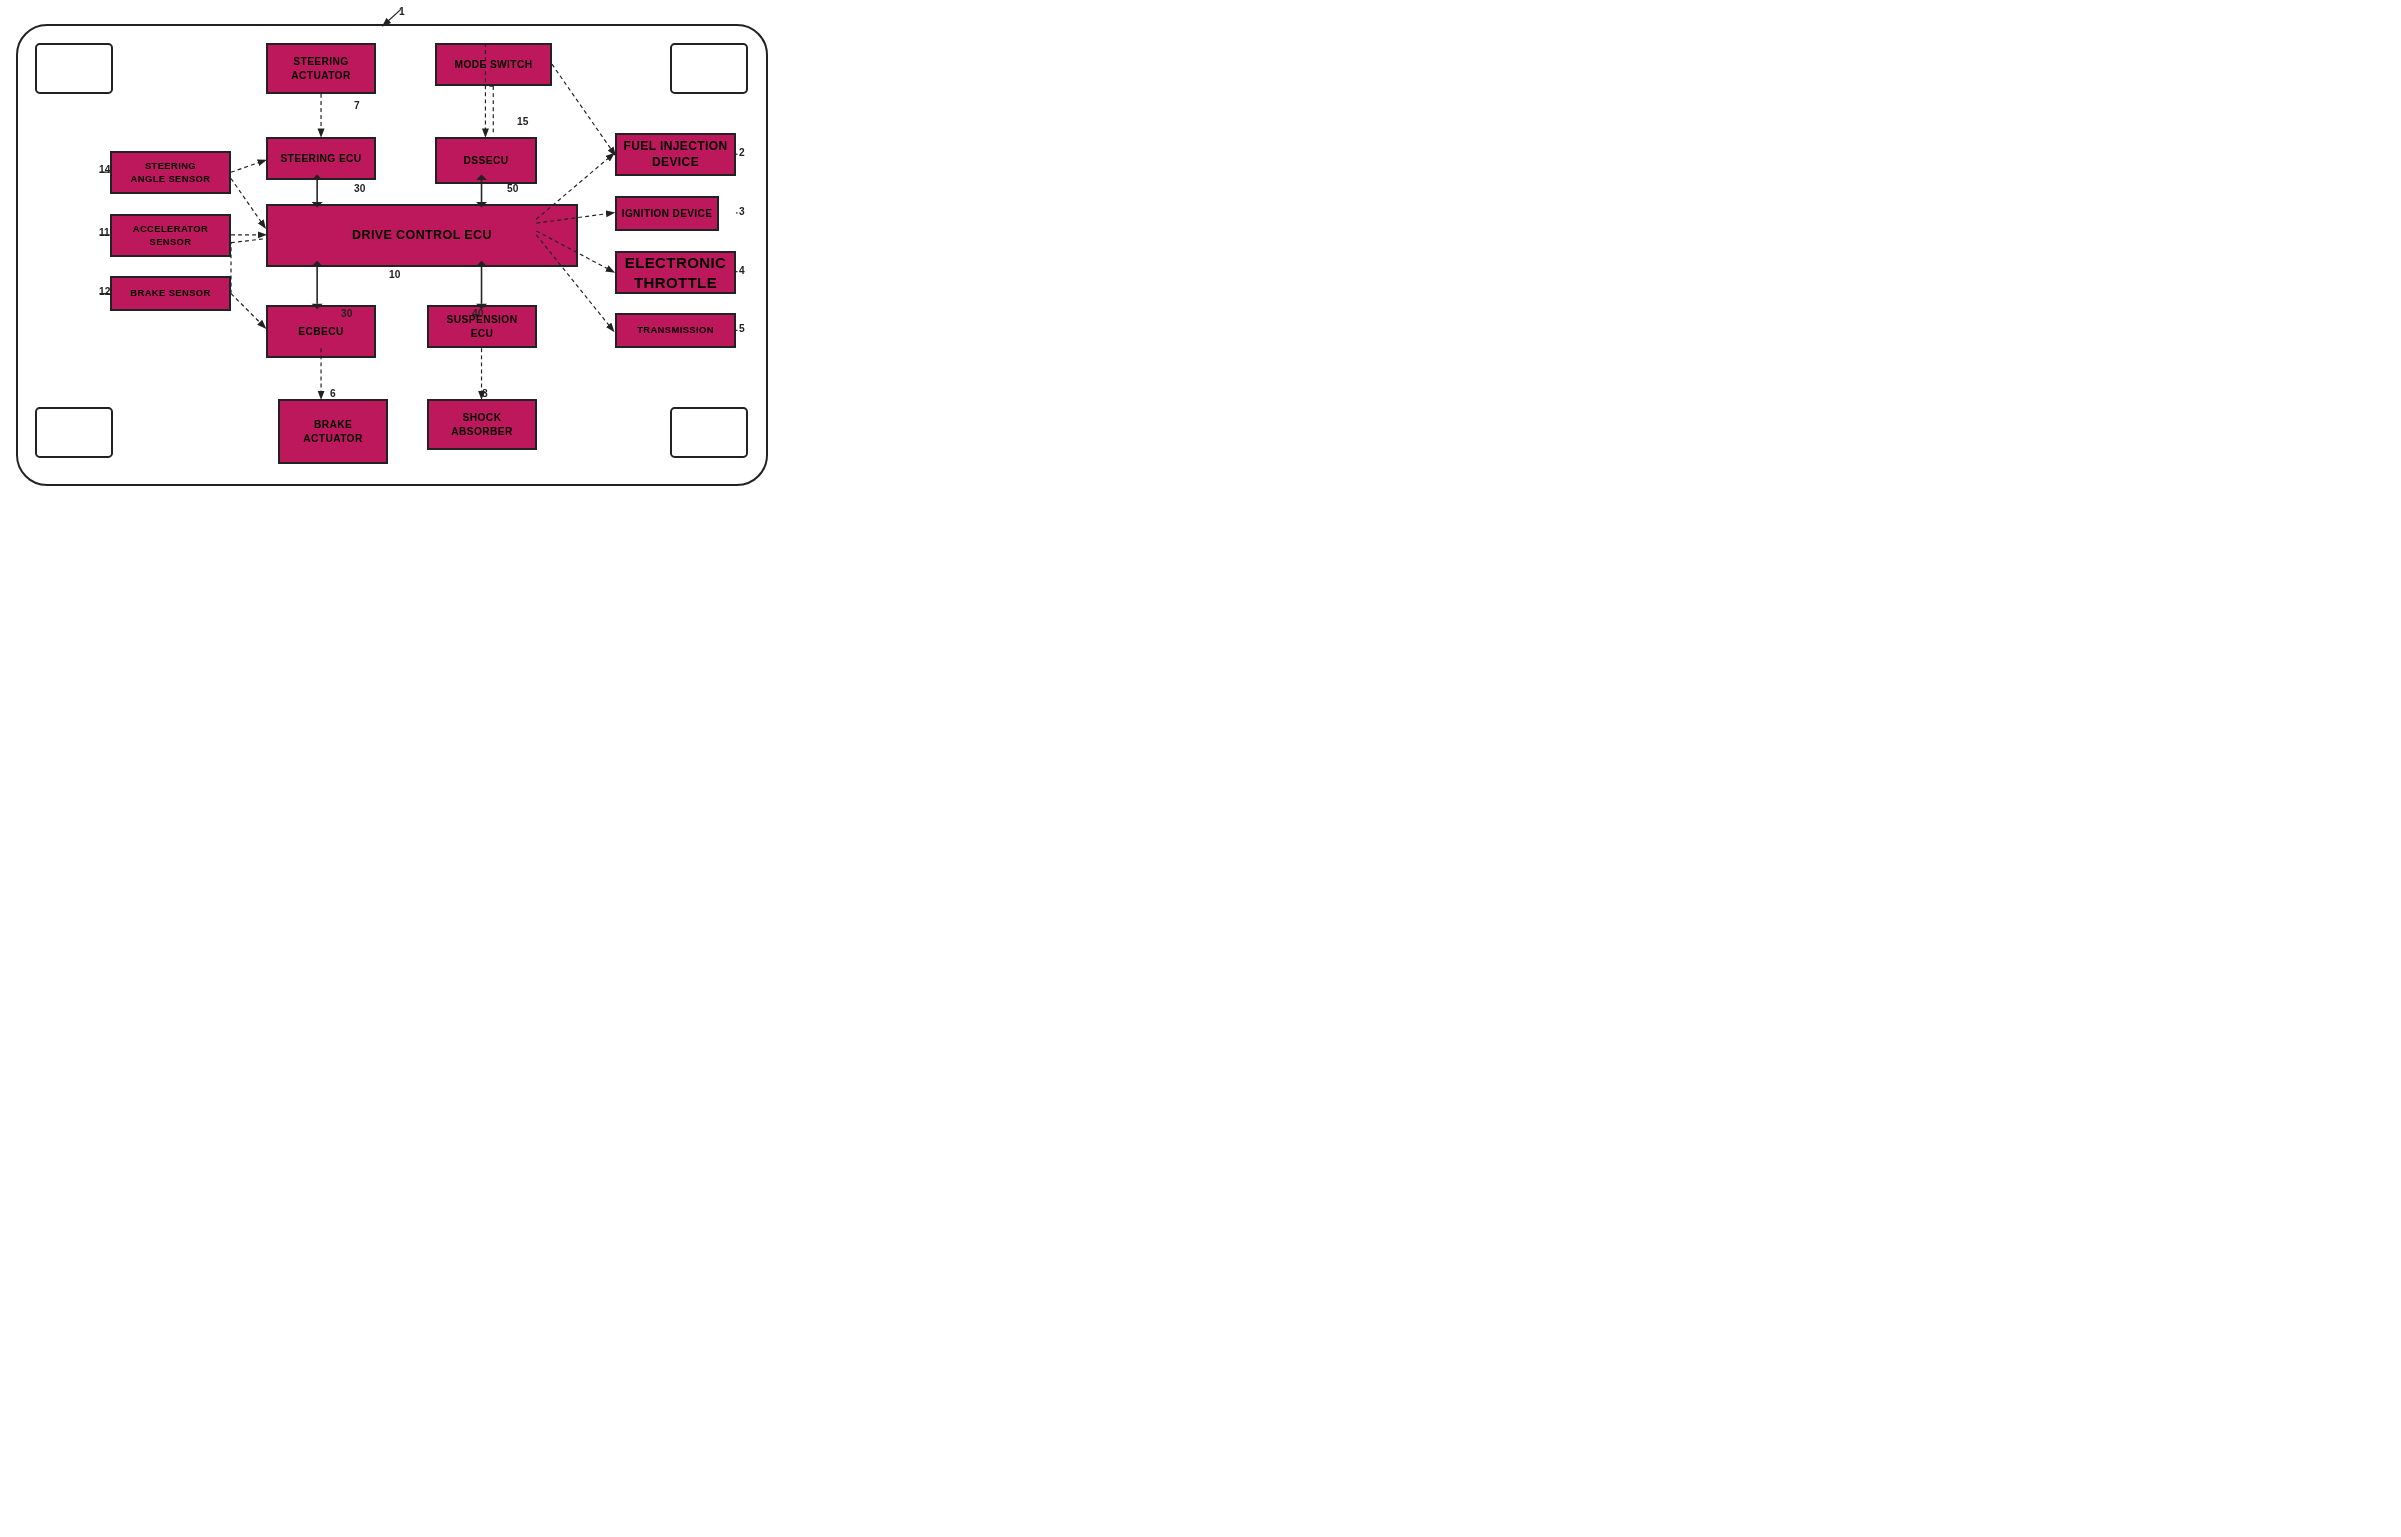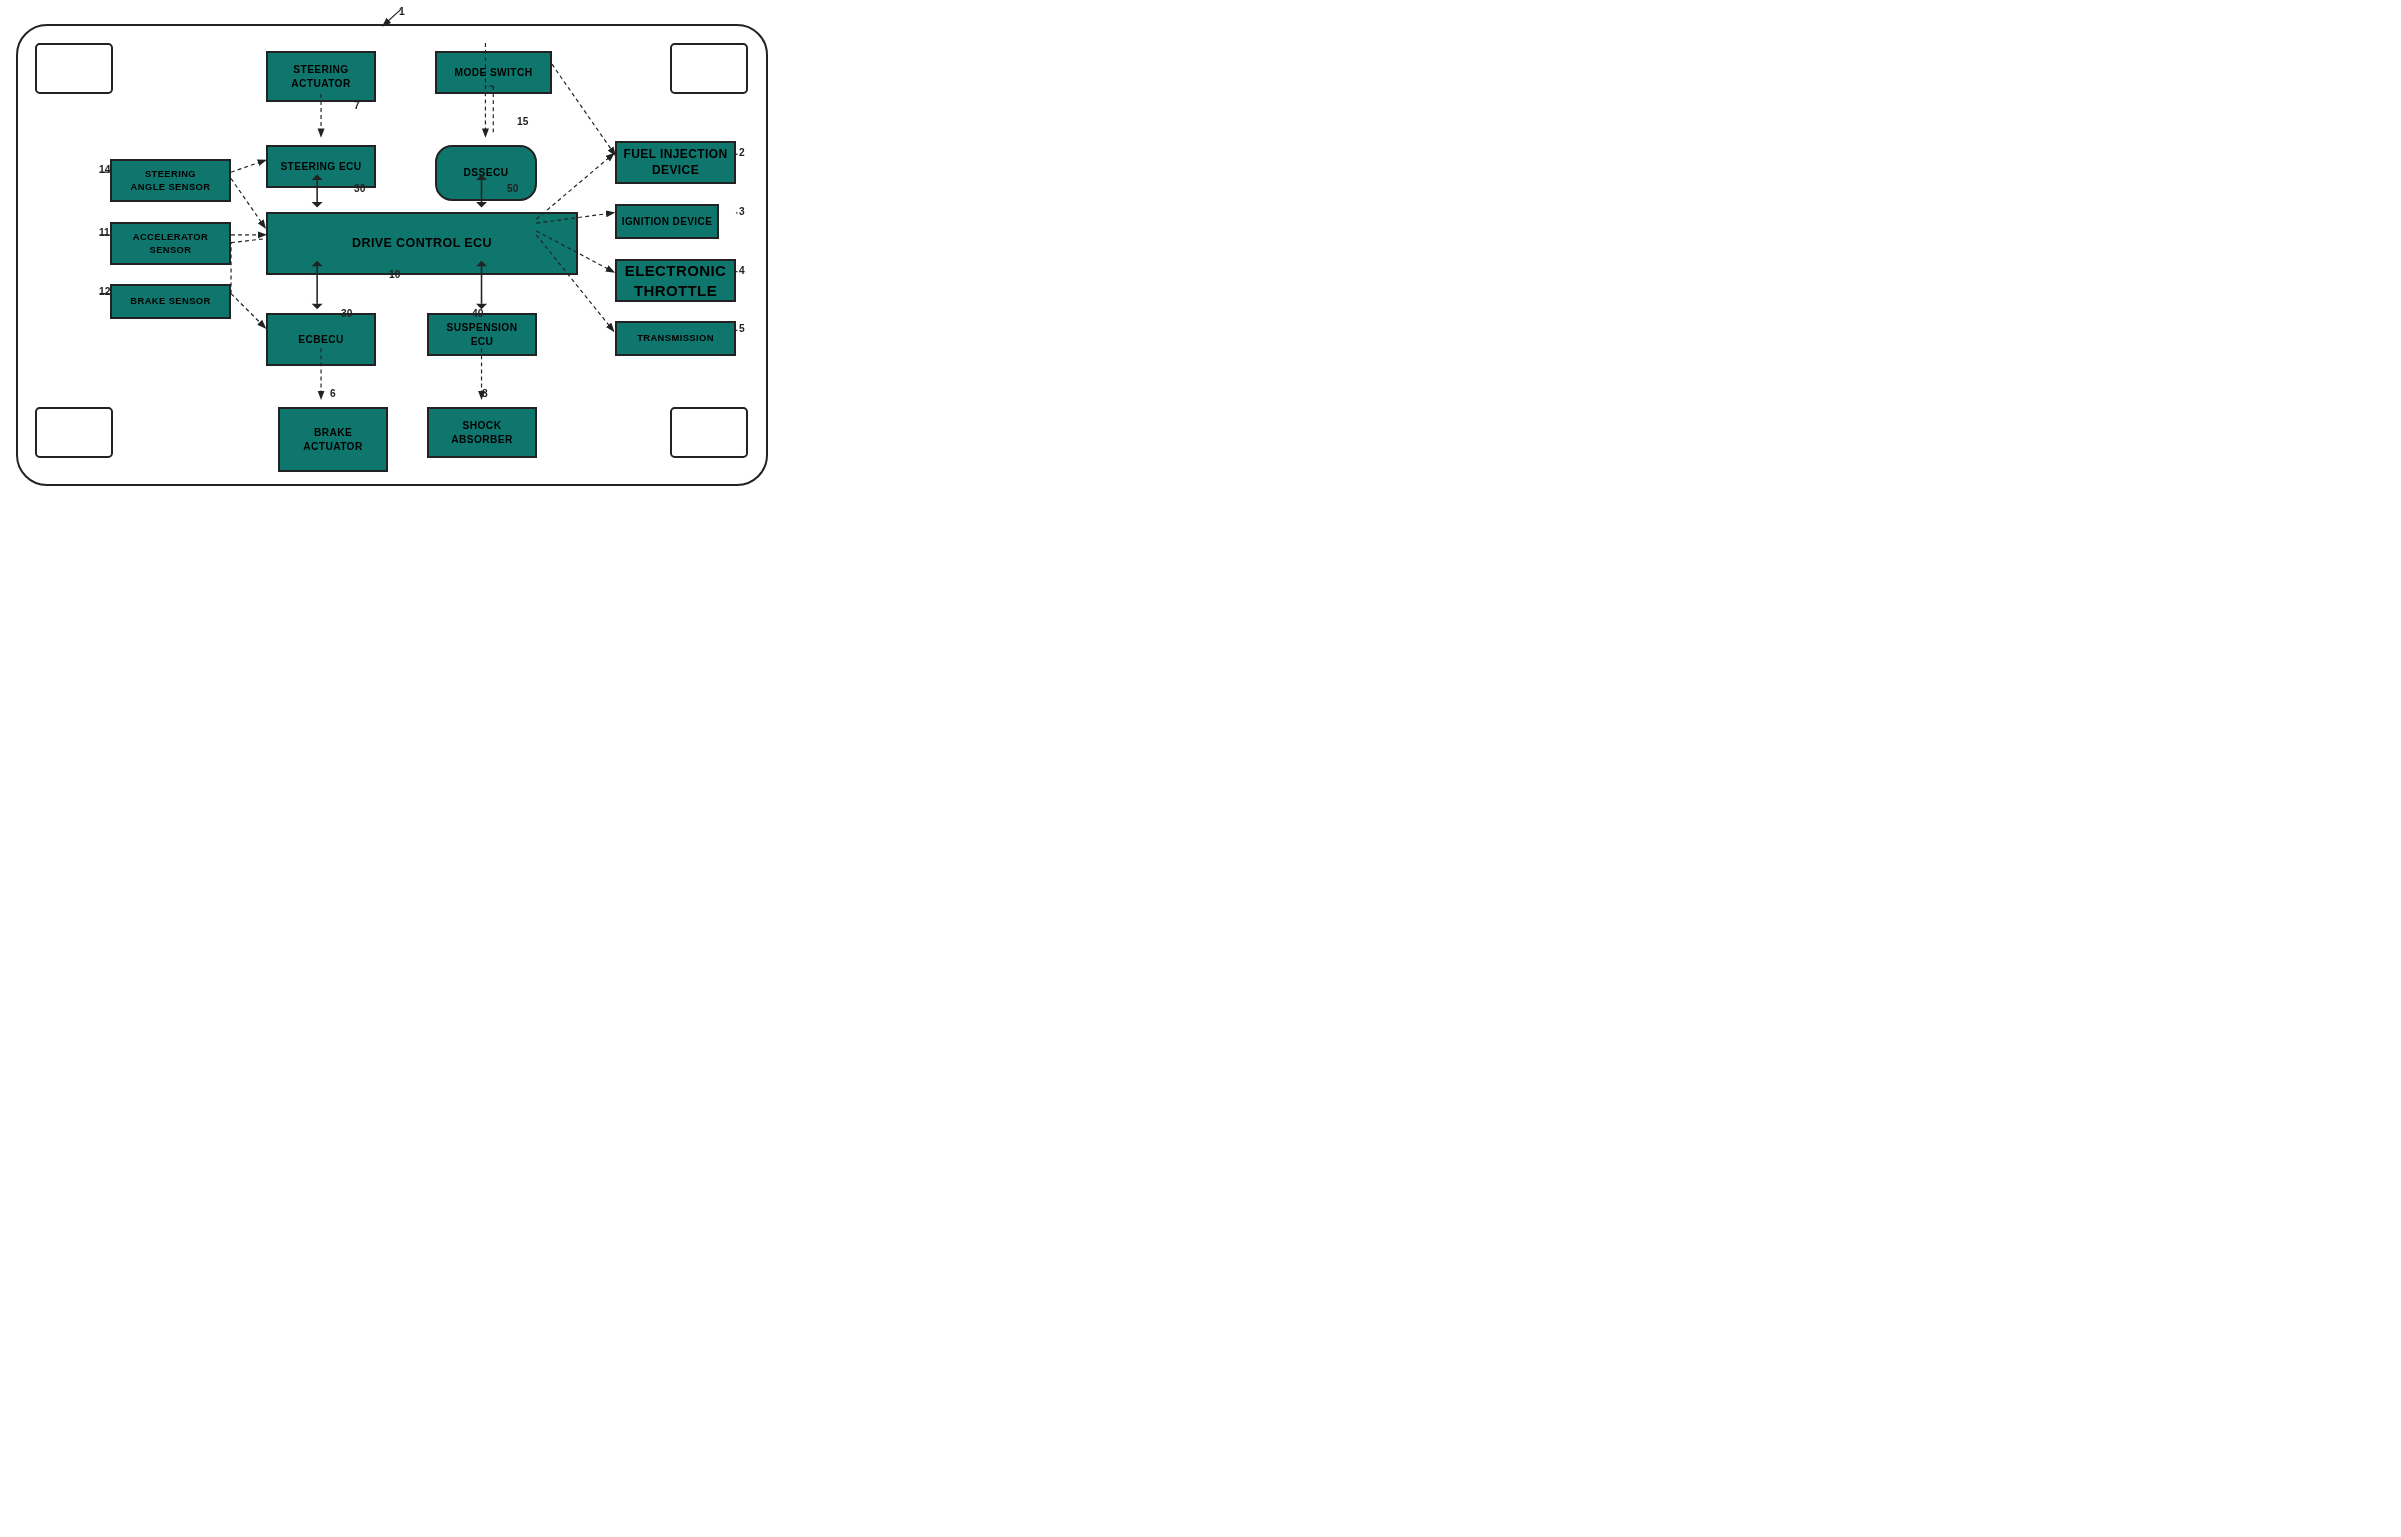--- a/index.html
+++ b/index.html
@@ -38,30 +38,29 @@
     }
     .corner-tl { top: 43px; left: 35px; }
     .corner-tr { top: 43px; right: 35px; }
     .corner-bl { bottom: 43px; left: 35px; }
     .corner-br { bottom: 43px; right: 35px; }
 
     
     .box {
       position: absolute;
       border: 2px solid #222;
-      background: #0f766e;
+      background: #be185d;
       display: flex;
       align-items: center;
       justify-content: center;
       text-align: center;
       font-weight: bold;
       font-size: 10.2px;
       line-height: 1.3;
       letter-spacing: 0.4px;
-      margin-top: 8px;
     }
 
     
     .svg-overlay {
       position: absolute;
       top: 0; left: 0;
       width: 783px;
       height: 501px;
       pointer-events: none;
     }
@@ -90,21 +89,21 @@
 
   <div class="box" style="left:266px; top:43px; width:110px; height:51px;">STEERING<br>ACTUATOR</div>
   <div class="num-label" style="left:354px; top:100px;">7</div>
 
   <div class="box" style="left:435px; top:43px; width:117px; height:43px;">MODE SWITCH</div>
   <div class="num-label" style="left:517px; top:104px;margin-top:12px;">15</div>
 
   <div class="box" style="left:266px; top:137px; width:110px; height:43px;">STEERING ECU</div>
   <div class="num-label" style="left:354px; top:183px;">30</div>
 
-  <div class="box" style="left:435px; top:137px; width:102px; height:56px;border-radius:17px;">DSSECU</div>
+  <div class="box" style="left:435px; top:137px; width:102px; height:47px;">DSSECU</div>
   <div class="num-label" style="left:507px; top:183px;">50</div>
 
   <div class="box" style="left:266px; top:204px; width:312px; height:63px; font-size:12.5px;">DRIVE CONTROL ECU</div>
   <div class="num-label" style="left:389px; top:269px;">10</div>
 
   <div class="box" style="left:266px; top:305px; width:110px; height:53px;">ECBECU</div>
   <div class="num-label" style="left:341px; top:308px;">30</div>
 
   <div class="box" style="left:427px; top:305px; width:110px; height:43px;">SUSPENSION<br>ECU</div>
   <div class="num-label" style="left:472px; top:308px;">40</div>

